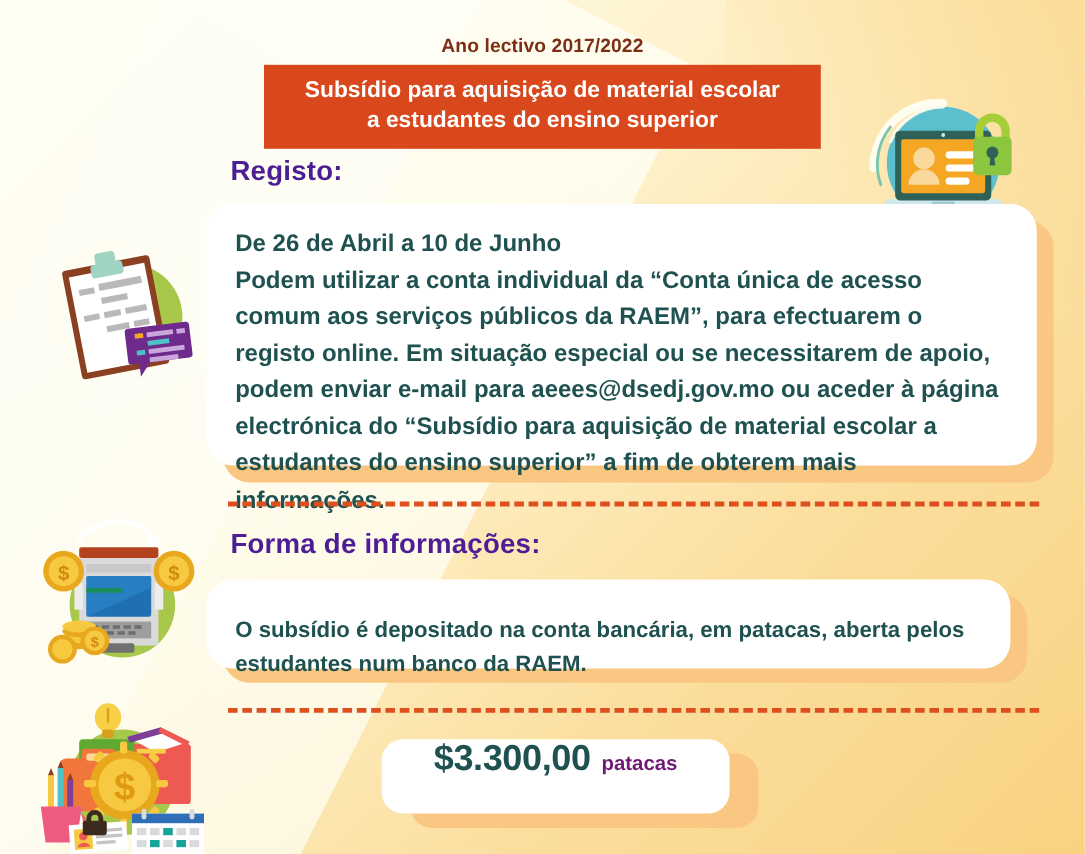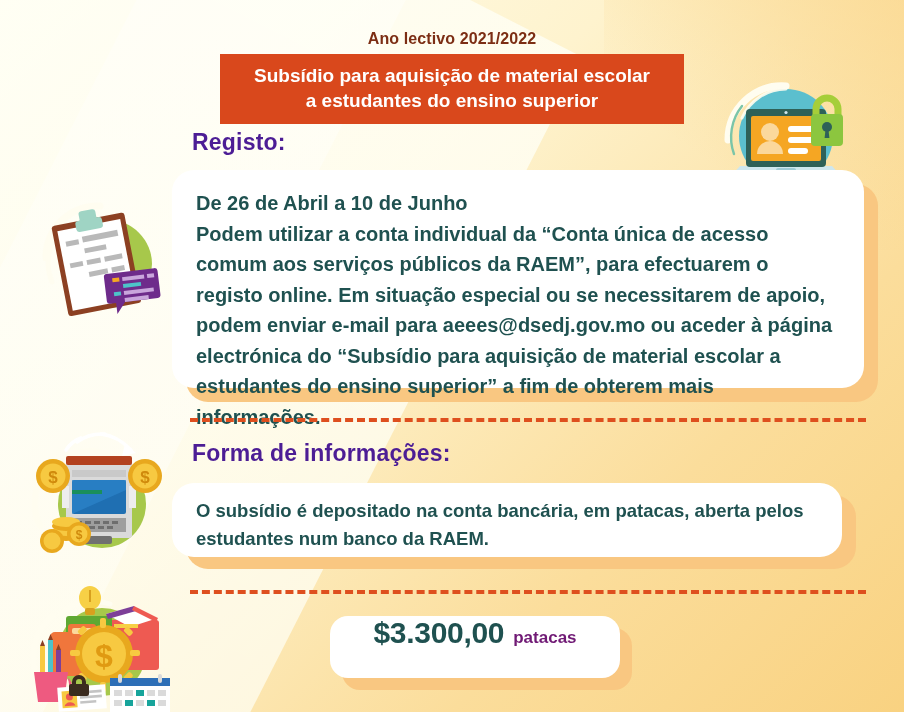--- a/index.html
+++ b/index.html
@@ -83,23 +83,23 @@
   .card .txt{
     color:#1F5150;
     font-weight:bold;
   }
   #card1{top:170px;left:172px;width:692px;height:218px;padding:18px 24px;}
   #card1-sh{top:184px;left:186px;width:692px;height:218px;}
   #card1 .txt{font-size:20px;line-height:1.525;}
 
   #card2{top:483px;left:172px;width:670px;height:74px;padding:14px 24px;}
   #card2-sh{top:495px;left:186px;width:670px;height:74px;}
-  #card2 .txt{font-size:18.5px;line-height:1.52;}
-
-  #card3{top:616px;left:330px;width:290px;height:62px;border-radius:18px;}
+  #card2 .txt{font-size:18.5px;line-height:1.52;margin-top:14px;}
+
+  #card3{top:616px;left:318px;width:290px;height:62px;border-radius:18px;}
   #card3-sh{top:628px;left:342px;width:290px;height:62px;border-radius:18px;}
   .amount-row{
     display:flex;align-items:baseline;justify-content:center;
     height:62px;gap:9px;
   }
   .amount{
     font-size:30px;font-weight:bold;color:#1F5150;letter-spacing:-.3px;
   }
   .amount-unit{
     font-size:17px;font-weight:bold;color:#701a75;
@@ -123,21 +123,21 @@
 </head>
 <body>
 
 <div id="poster">
 
   <div class="bg-base"></div>
   <div class="bg-diag"></div>
   <div class="bg-diag2"></div>
   <div class="bg-corner-tr"></div>
 
-  <div class="year">Ano lectivo 2021/2022</div>
+  <div class="year">Ano lectivo 2017/2022</div>
 
   <div class="title-banner">
     <div>Subsídio para aquisição de material escolar</div>
     <div>a estudantes do ensino superior</div>
   </div>
 
   <div class="illus" id="ill-laptop">
     <svg viewBox="0 0 132 122" width="132" height="122">
       <ellipse cx="70" cy="108" rx="46" ry="7" fill="#E8C88A" opacity=".45"></ellipse>
       <path d="M12 62 A54 54 0 0 1 70 8" fill="none" stroke="#FFFDF0" stroke-width="7" stroke-linecap="round"></path>

